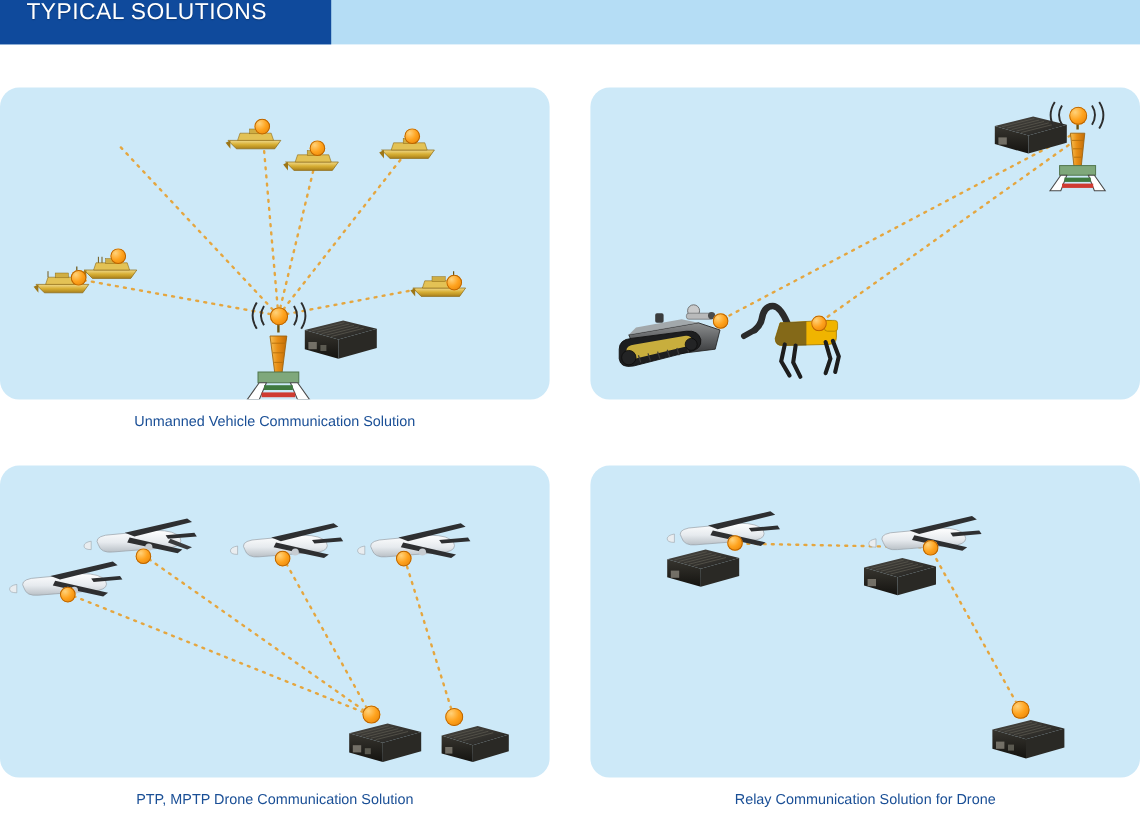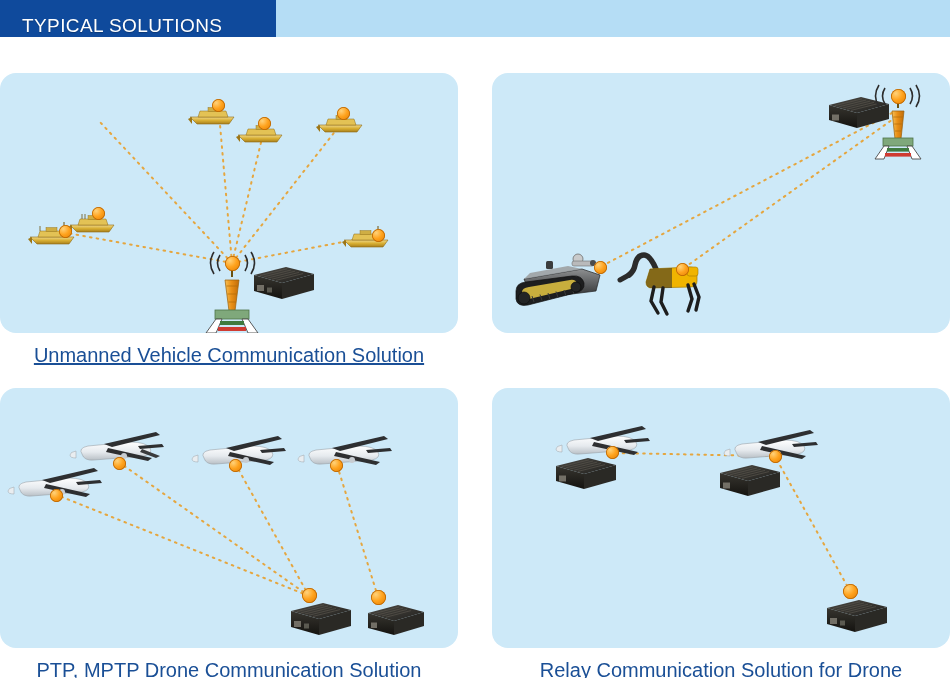--- a/index.html
+++ b/index.html
@@ -2,34 +2,34 @@
 <html><head>
 <meta charset="utf-8">
 <style>
   html,body{margin:0;padding:0;background:#ffffff;}
   body{width:950px;height:678px;position:relative;overflow:hidden;
        font-family:"Liberation Sans","DejaVu Sans",sans-serif;}
 
   
   .header-band{position:absolute;left:0;top:0;width:950px;height:37px;background:#b5ddf5;}
   .header-tab{position:absolute;left:0;top:0;width:276px;height:37px;background:#0f4a9c;
-              display:flex;align-items:flex-end;}
+              display:flex;align-items:flex-start;}
   .header-tab-title{color:#ffffff;font-size:19px;letter-spacing:.4px;padding-left:22px;
                     white-space:nowrap;text-shadow:0 1px 1px rgba(0,0,0,.25);}
 
   
   .grid{position:absolute;left:0;top:47px;width:950px;height:631px;}
   .cell{position:absolute;width:458px;}
   .cell.c0{left:0;   top:26px;}
   .cell.c1{left:492px;top:26px;}
   .cell.c2{left:0;   top:341px;}
   .cell.c3{left:492px;top:341px;}
 
   .panel{position:relative;width:458px;height:260px;background:#cde9f8;border-radius:16px;overflow:hidden;}
-  .caption{margin-top:11px;text-align:center;color:#1a4f96;font-size:20px;white-space:nowrap;text-decoration:underline;}
+  .caption{margin-top:11px;text-align:center;color:#1a4f96;font-size:12px;white-space:nowrap;}
 
   .scene{position:absolute;inset:0;}
   .scene svg{position:absolute;left:0;top:0;width:458px;height:260px;}
 
   
   .node{position:absolute;width:13px;height:13px;border-radius:50%;
         background:radial-gradient(circle at 33% 30%,#ffd27a 0%,#ffa31e 45%,#e07a00 100%);
         box-shadow:0 0 0 .8px #b96400 inset;}
   .node.lg{width:15px;height:15px;}
 </style>

